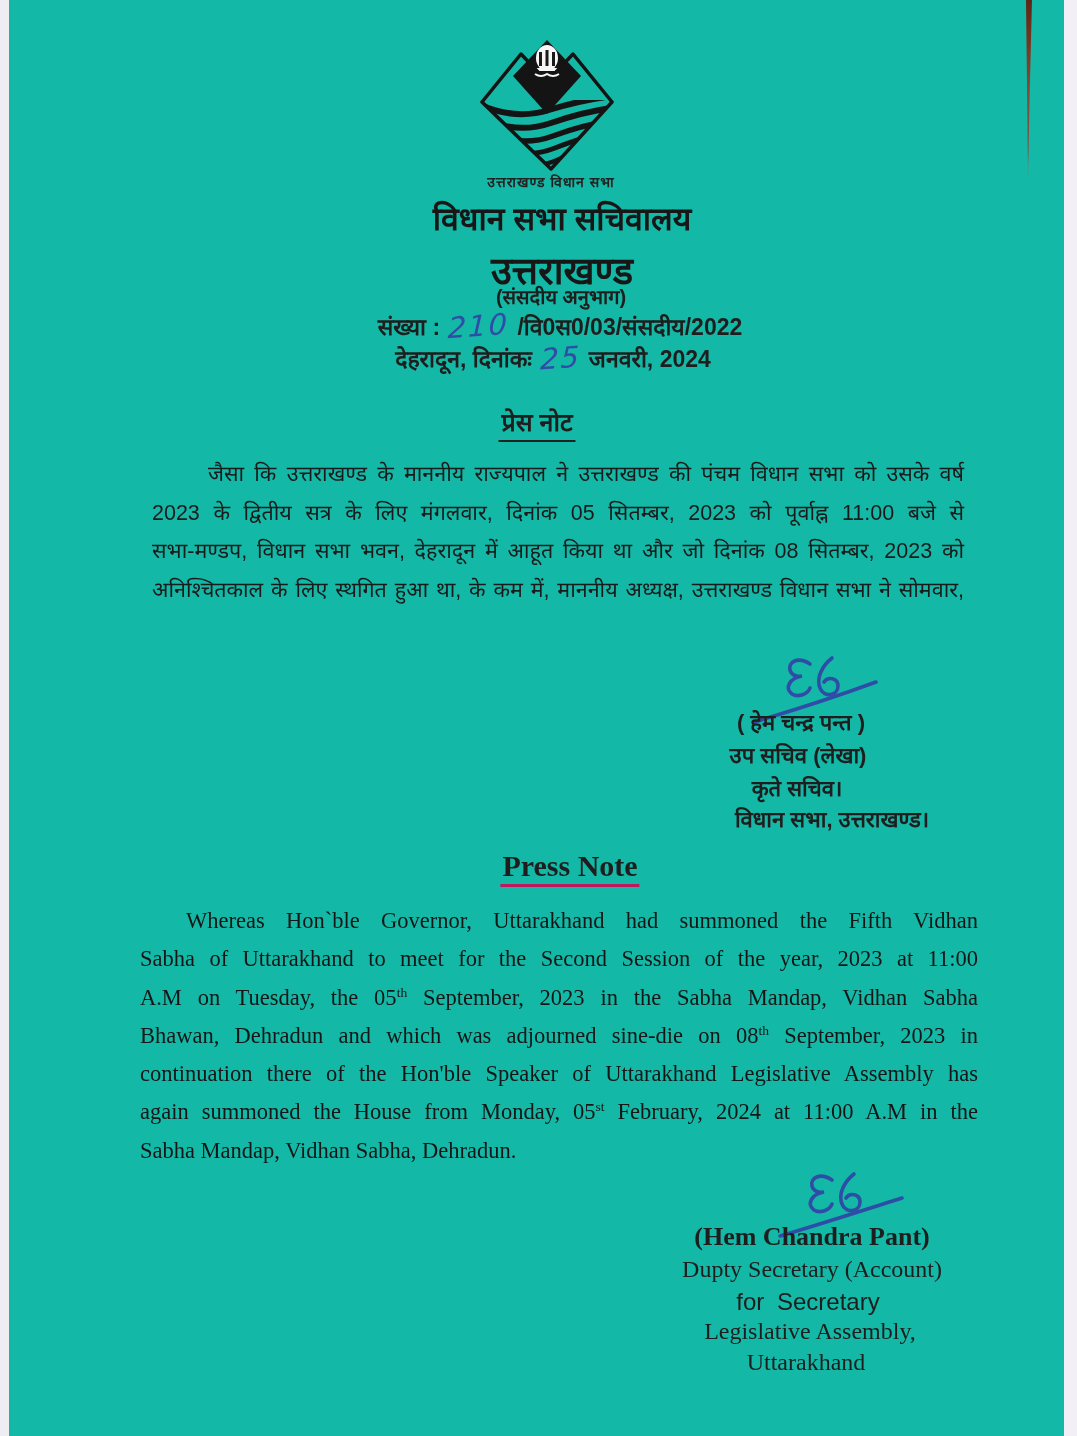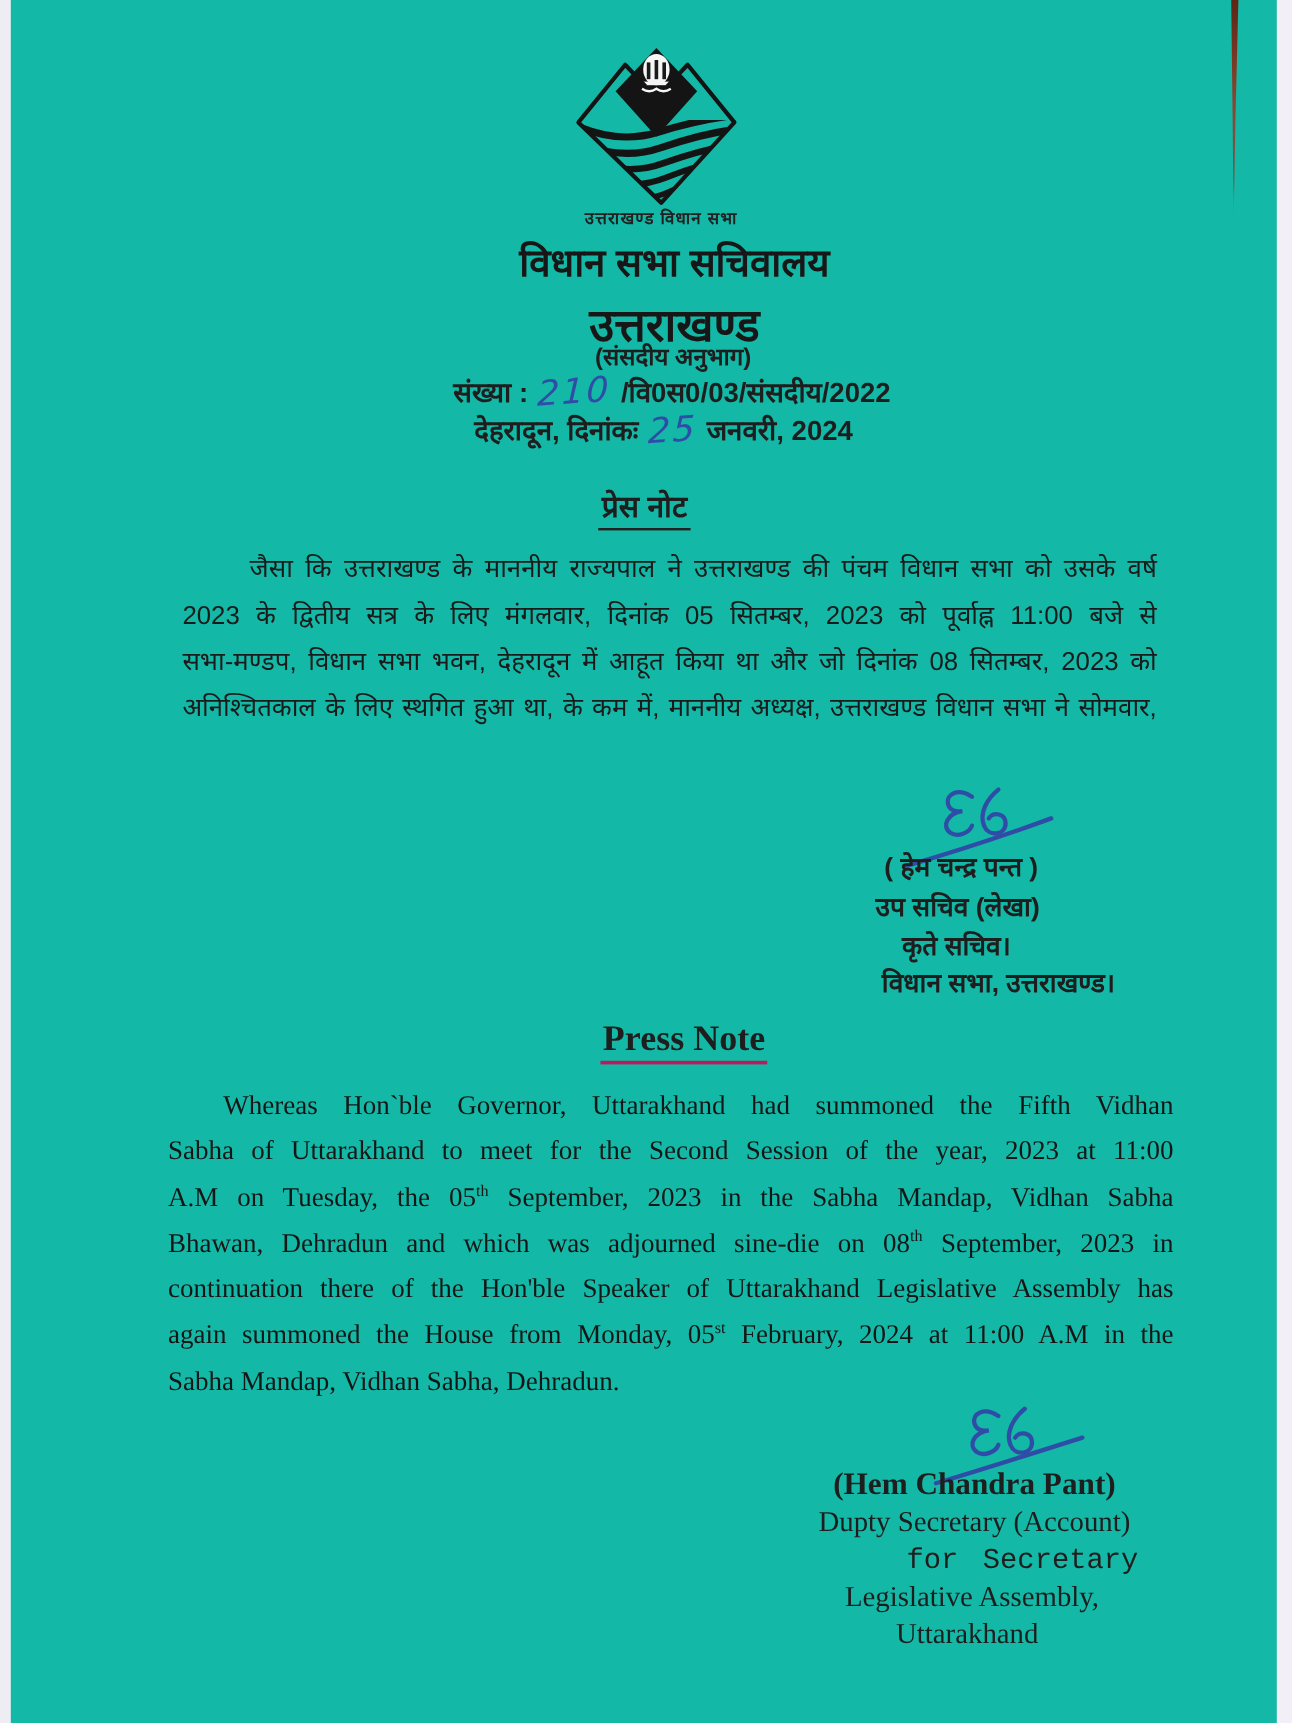--- a/index.html
+++ b/index.html
@@ -65,21 +65,21 @@
     font-family:"Liberation Serif",serif;
     font-size:22.5px;color:#161616;
   }
   .para-en .pline{height:38.3px;text-align:justify;text-align-last:justify;}
   .para-en .pline.first{padding-left:46px;box-sizing:border-box;}
   .para-en .pline.last{text-align-last:left;}
   .sup{vertical-align:super;font-size:0.6em;line-height:0;}
 
   .sig-en-name{left:812px;top:1222px;font-size:26px;font-weight:700;font-family:"Liberation Serif",serif;}
   .sig-en-title{left:812px;top:1256px;font-size:24px;font-family:"Liberation Serif",serif;}
-  .sig-en-for{left:808px;top:1288px;font-size:24px;font-family:Liberation Mono, monospace;word-spacing:6px;margin-left:44px;}
+  .sig-en-for{left:808px;top:1288px;font-size:24px;font-family:Liberation Sans, sans-serif;word-spacing:6px;}
   .sig-en-org{left:810px;top:1318px;font-size:24px;font-family:Liberation Serif, serif;}
   .sig-en-state{left:806px;top:1349px;font-size:24px;font-family:"Liberation Serif",serif;text-align:center;}
 
   .scribble{position:absolute;}
 </style>
 </head>
 <body>
 
 <div class="page">
 

